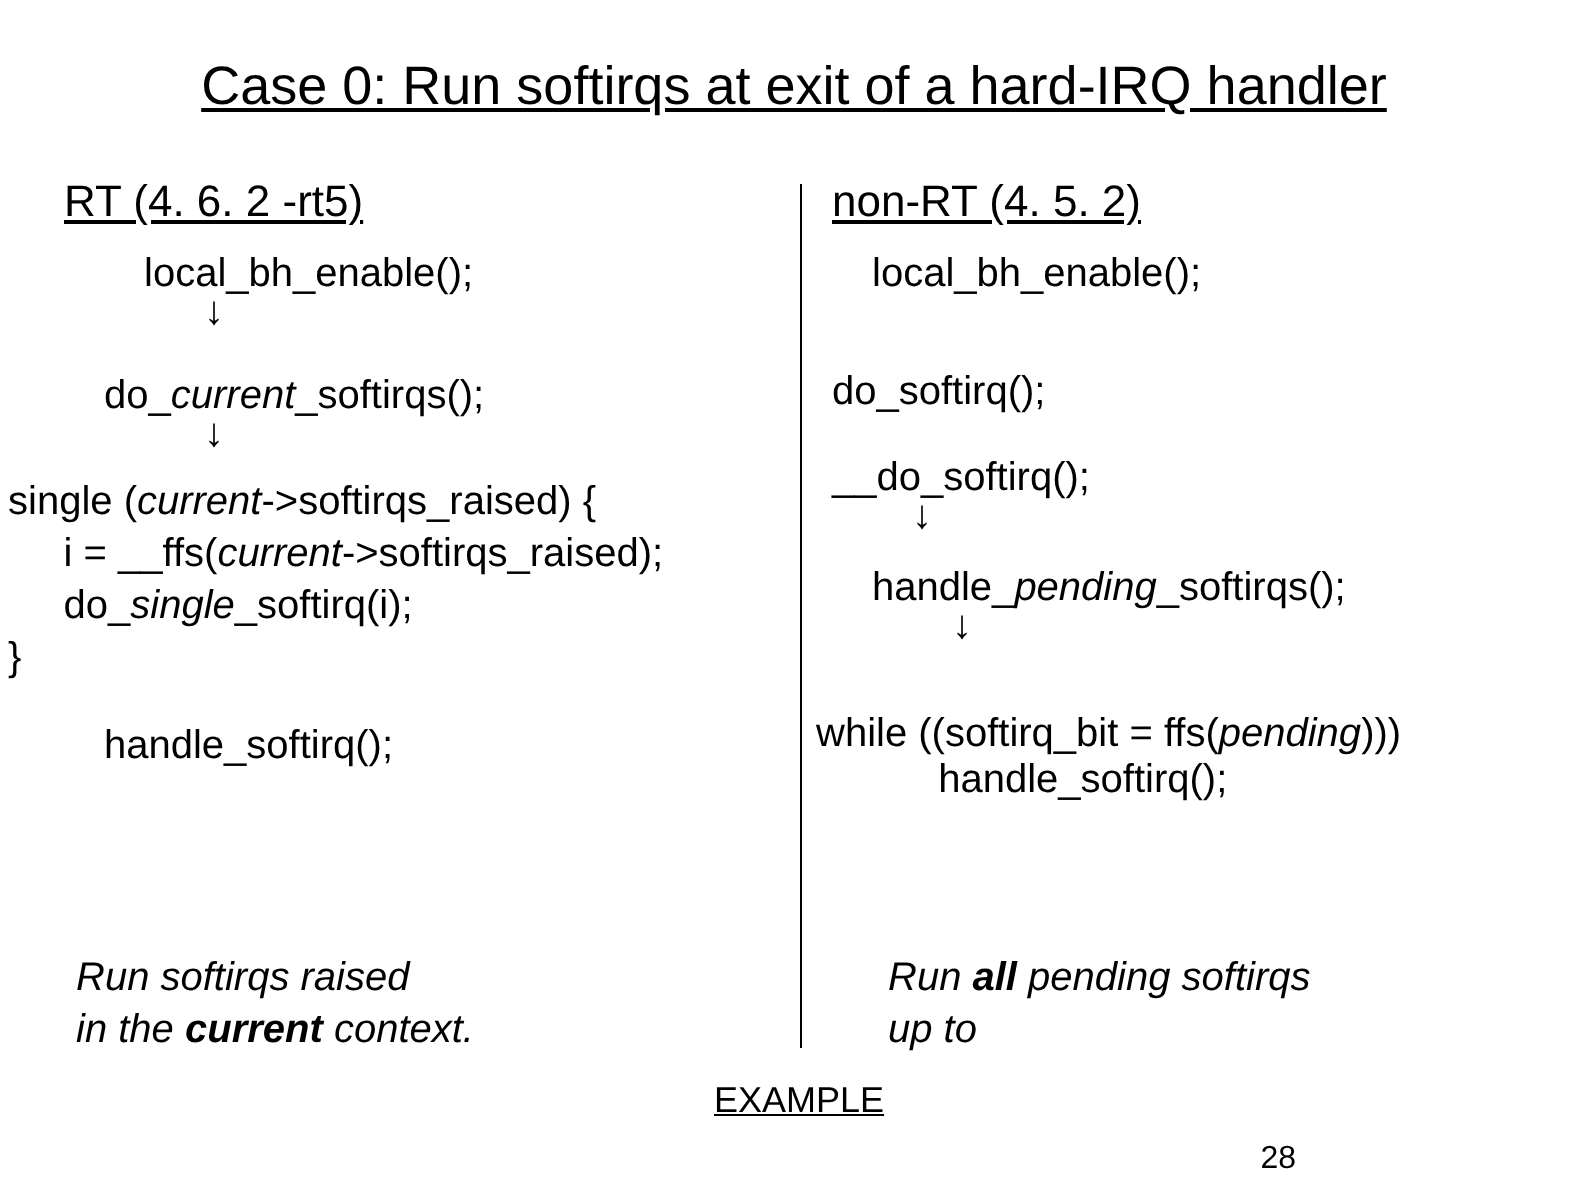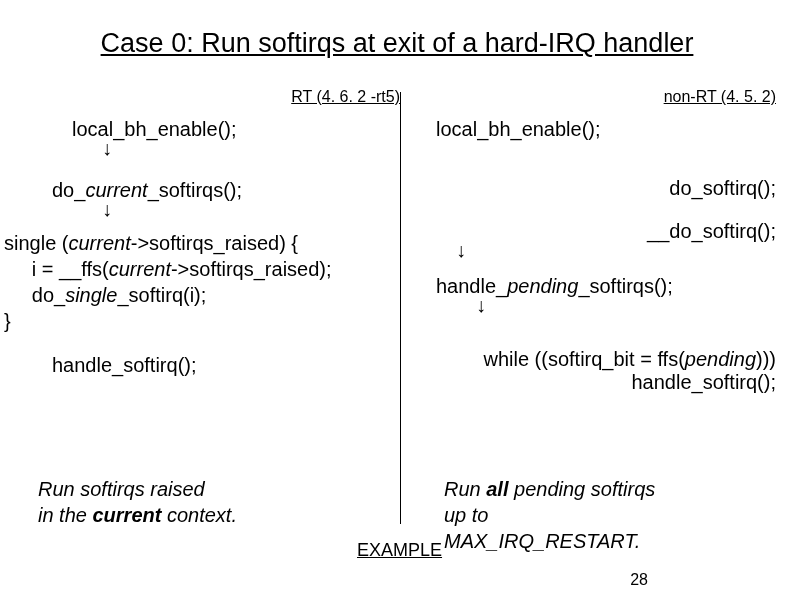--- a/index.html
+++ b/index.html
@@ -34,41 +34,41 @@
     top: 88px;
     width: 368px;
   }
   .col-right {
     position: absolute;
     left: 416px;
     top: 88px;
     width: 360px;
   }
   .col-head {
-    font-size: 16px;
+    font-size: 22px;
     text-decoration: underline;
-    text-align: right;
+    text-align: left;
     margin-bottom: 12px;
   }
   .vline {
     position: absolute;
     left: 400px;
     top: 92px;
     width: 0;
     height: 432px;
     border-left: 1px solid #000;
   }
   .fn {
     font-size: 20px;
     margin: 0;
     white-space: nowrap;
   }
   .indent1 { margin-left: 40px; }
   .indent0 { margin-left: 20px; }
-  .indent-1 { margin-left: 0px; text-align: right; }
+  .indent-1 { margin-left: 0px; }
   .arrow-down {
     display: block;
     margin-left: 70px;
     font-size: 20px;
     line-height: 14px;
     height: 18px;
   }
   .arrow-down-r {
     display: block;
     margin-left: 40px;
@@ -174,20 +174,19 @@
     </div>
   </div>
 
   <div class="summary-left">
     <span>Run softirqs raised</span><br>
     <span>in the </span><b class="kw" style="font-style:italic">current</b><span> context.</span>
   </div>
 
   <div class="summary-right">
     <span>Run </span><b class="kw" style="font-style:italic">all</b><span> pending softirqs up to</span><br>
-    <span>MAX_IRQ_RESTART.</span>
   </div>
 
   <div class="example">EXAMPLE</div>
 
   <div class="pagenum">28</div>
 
 </div>
 
 </body></html>

